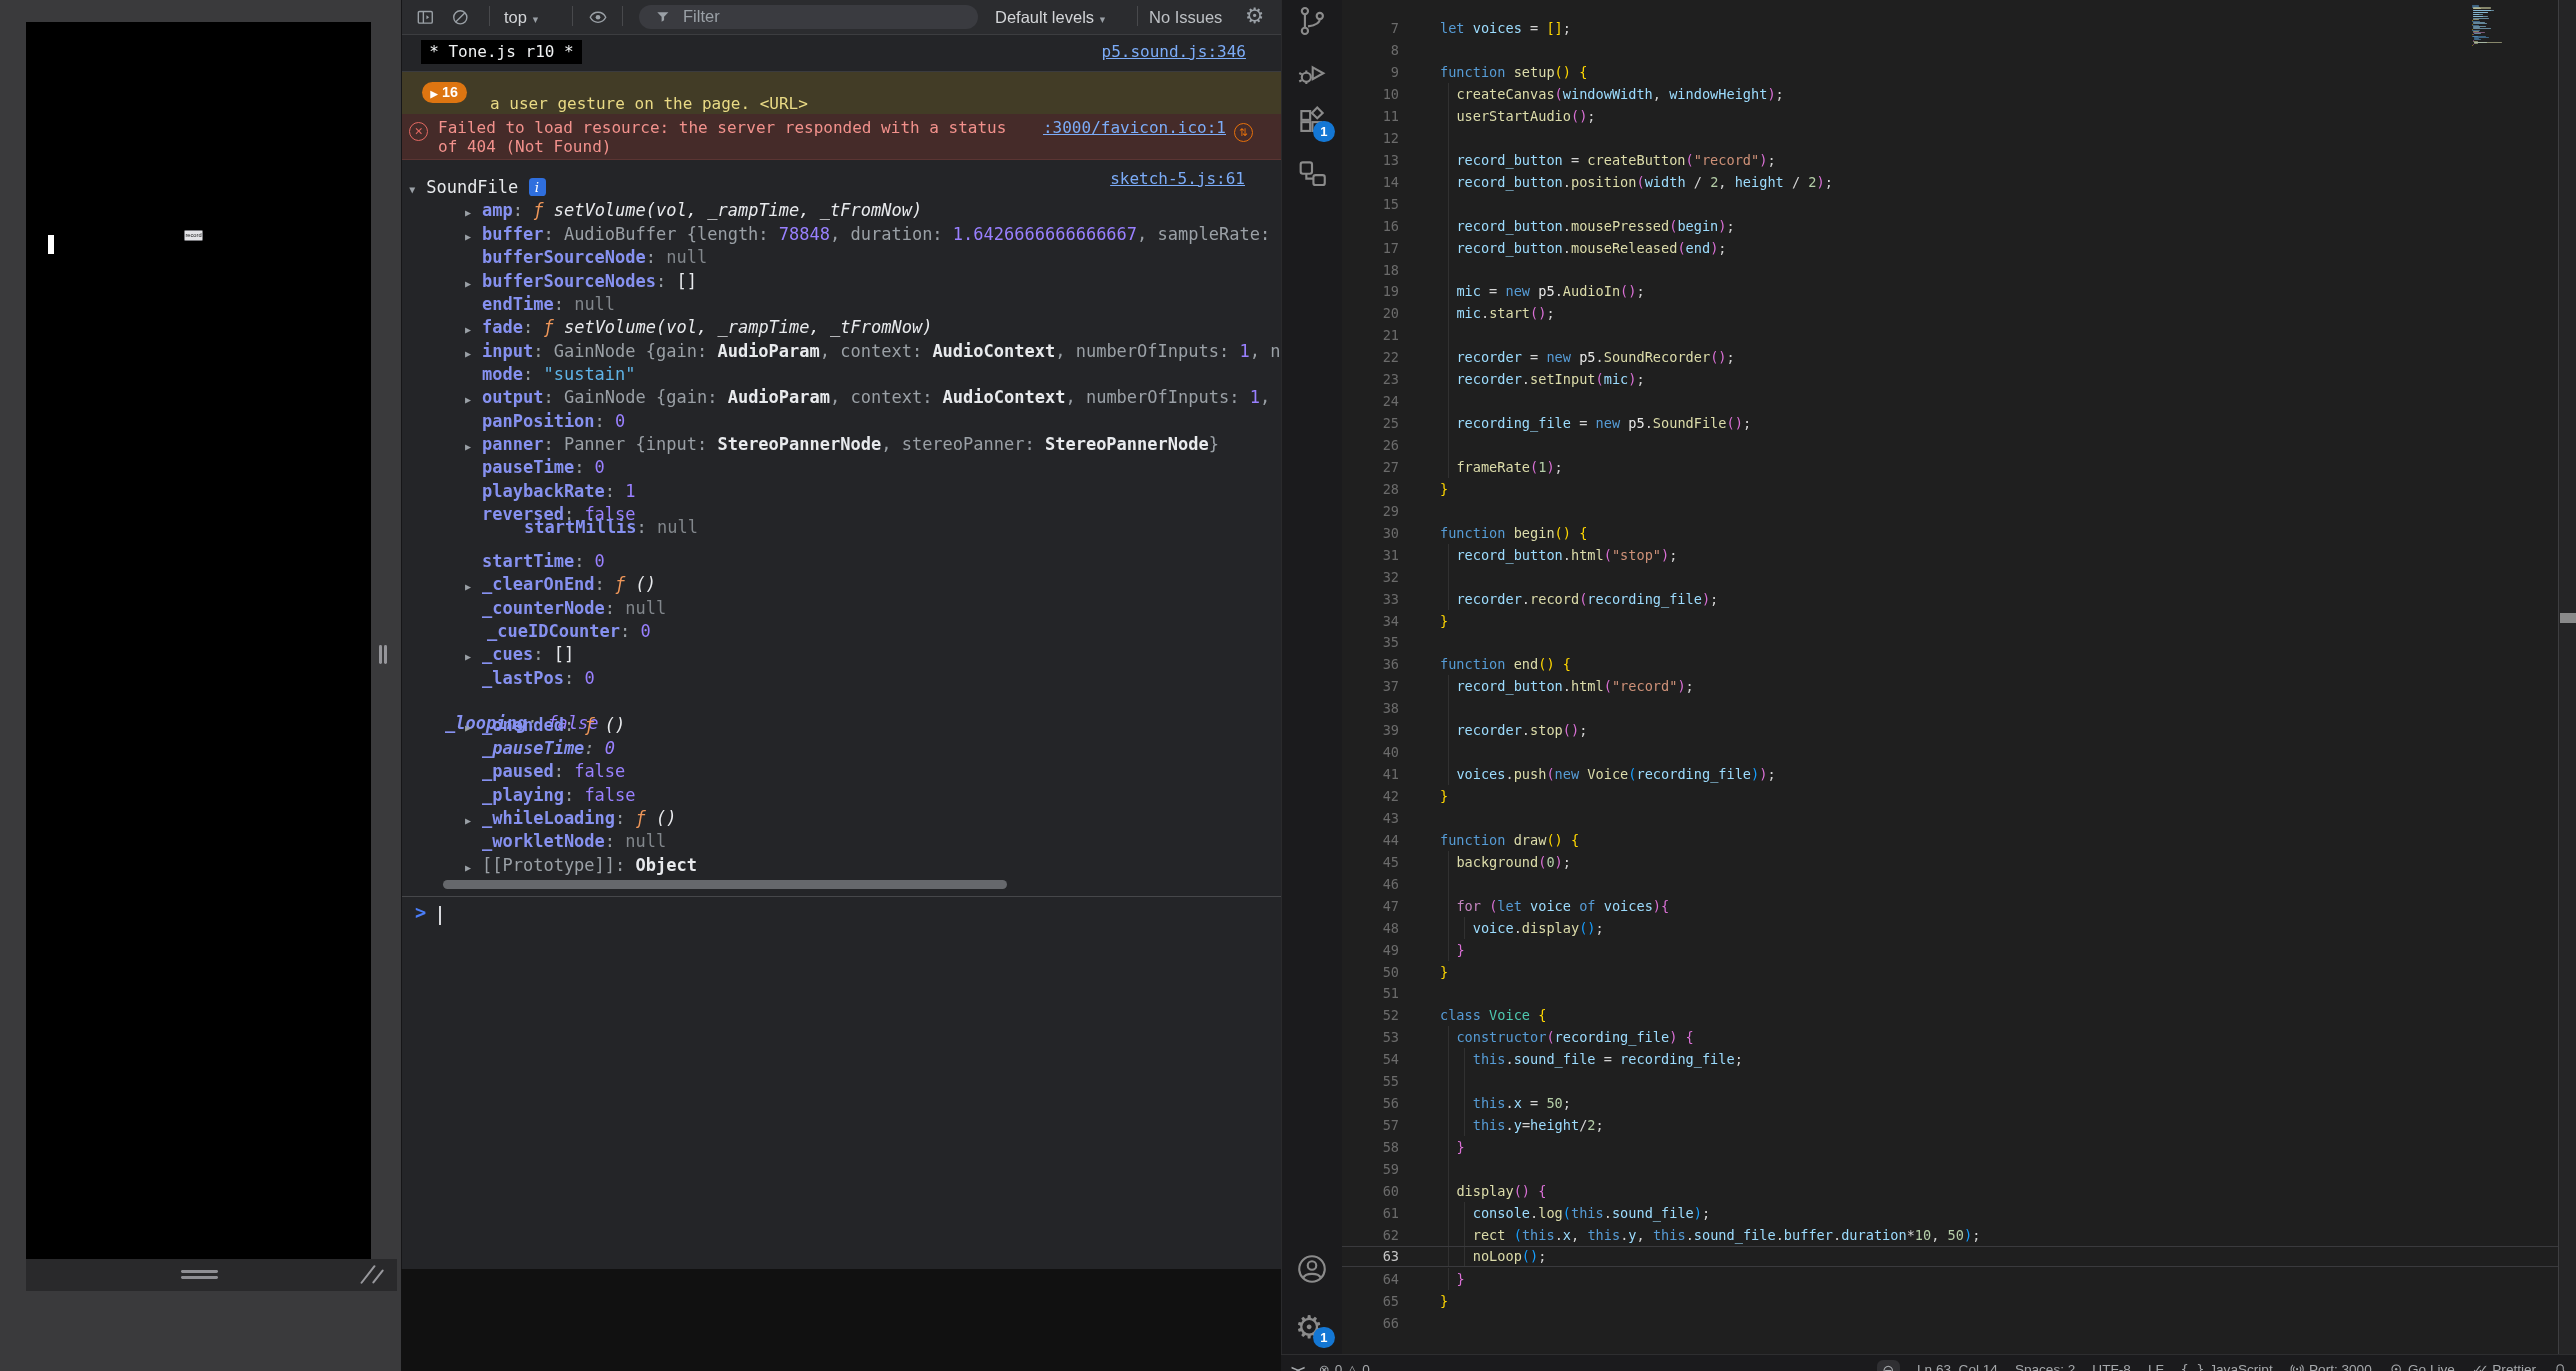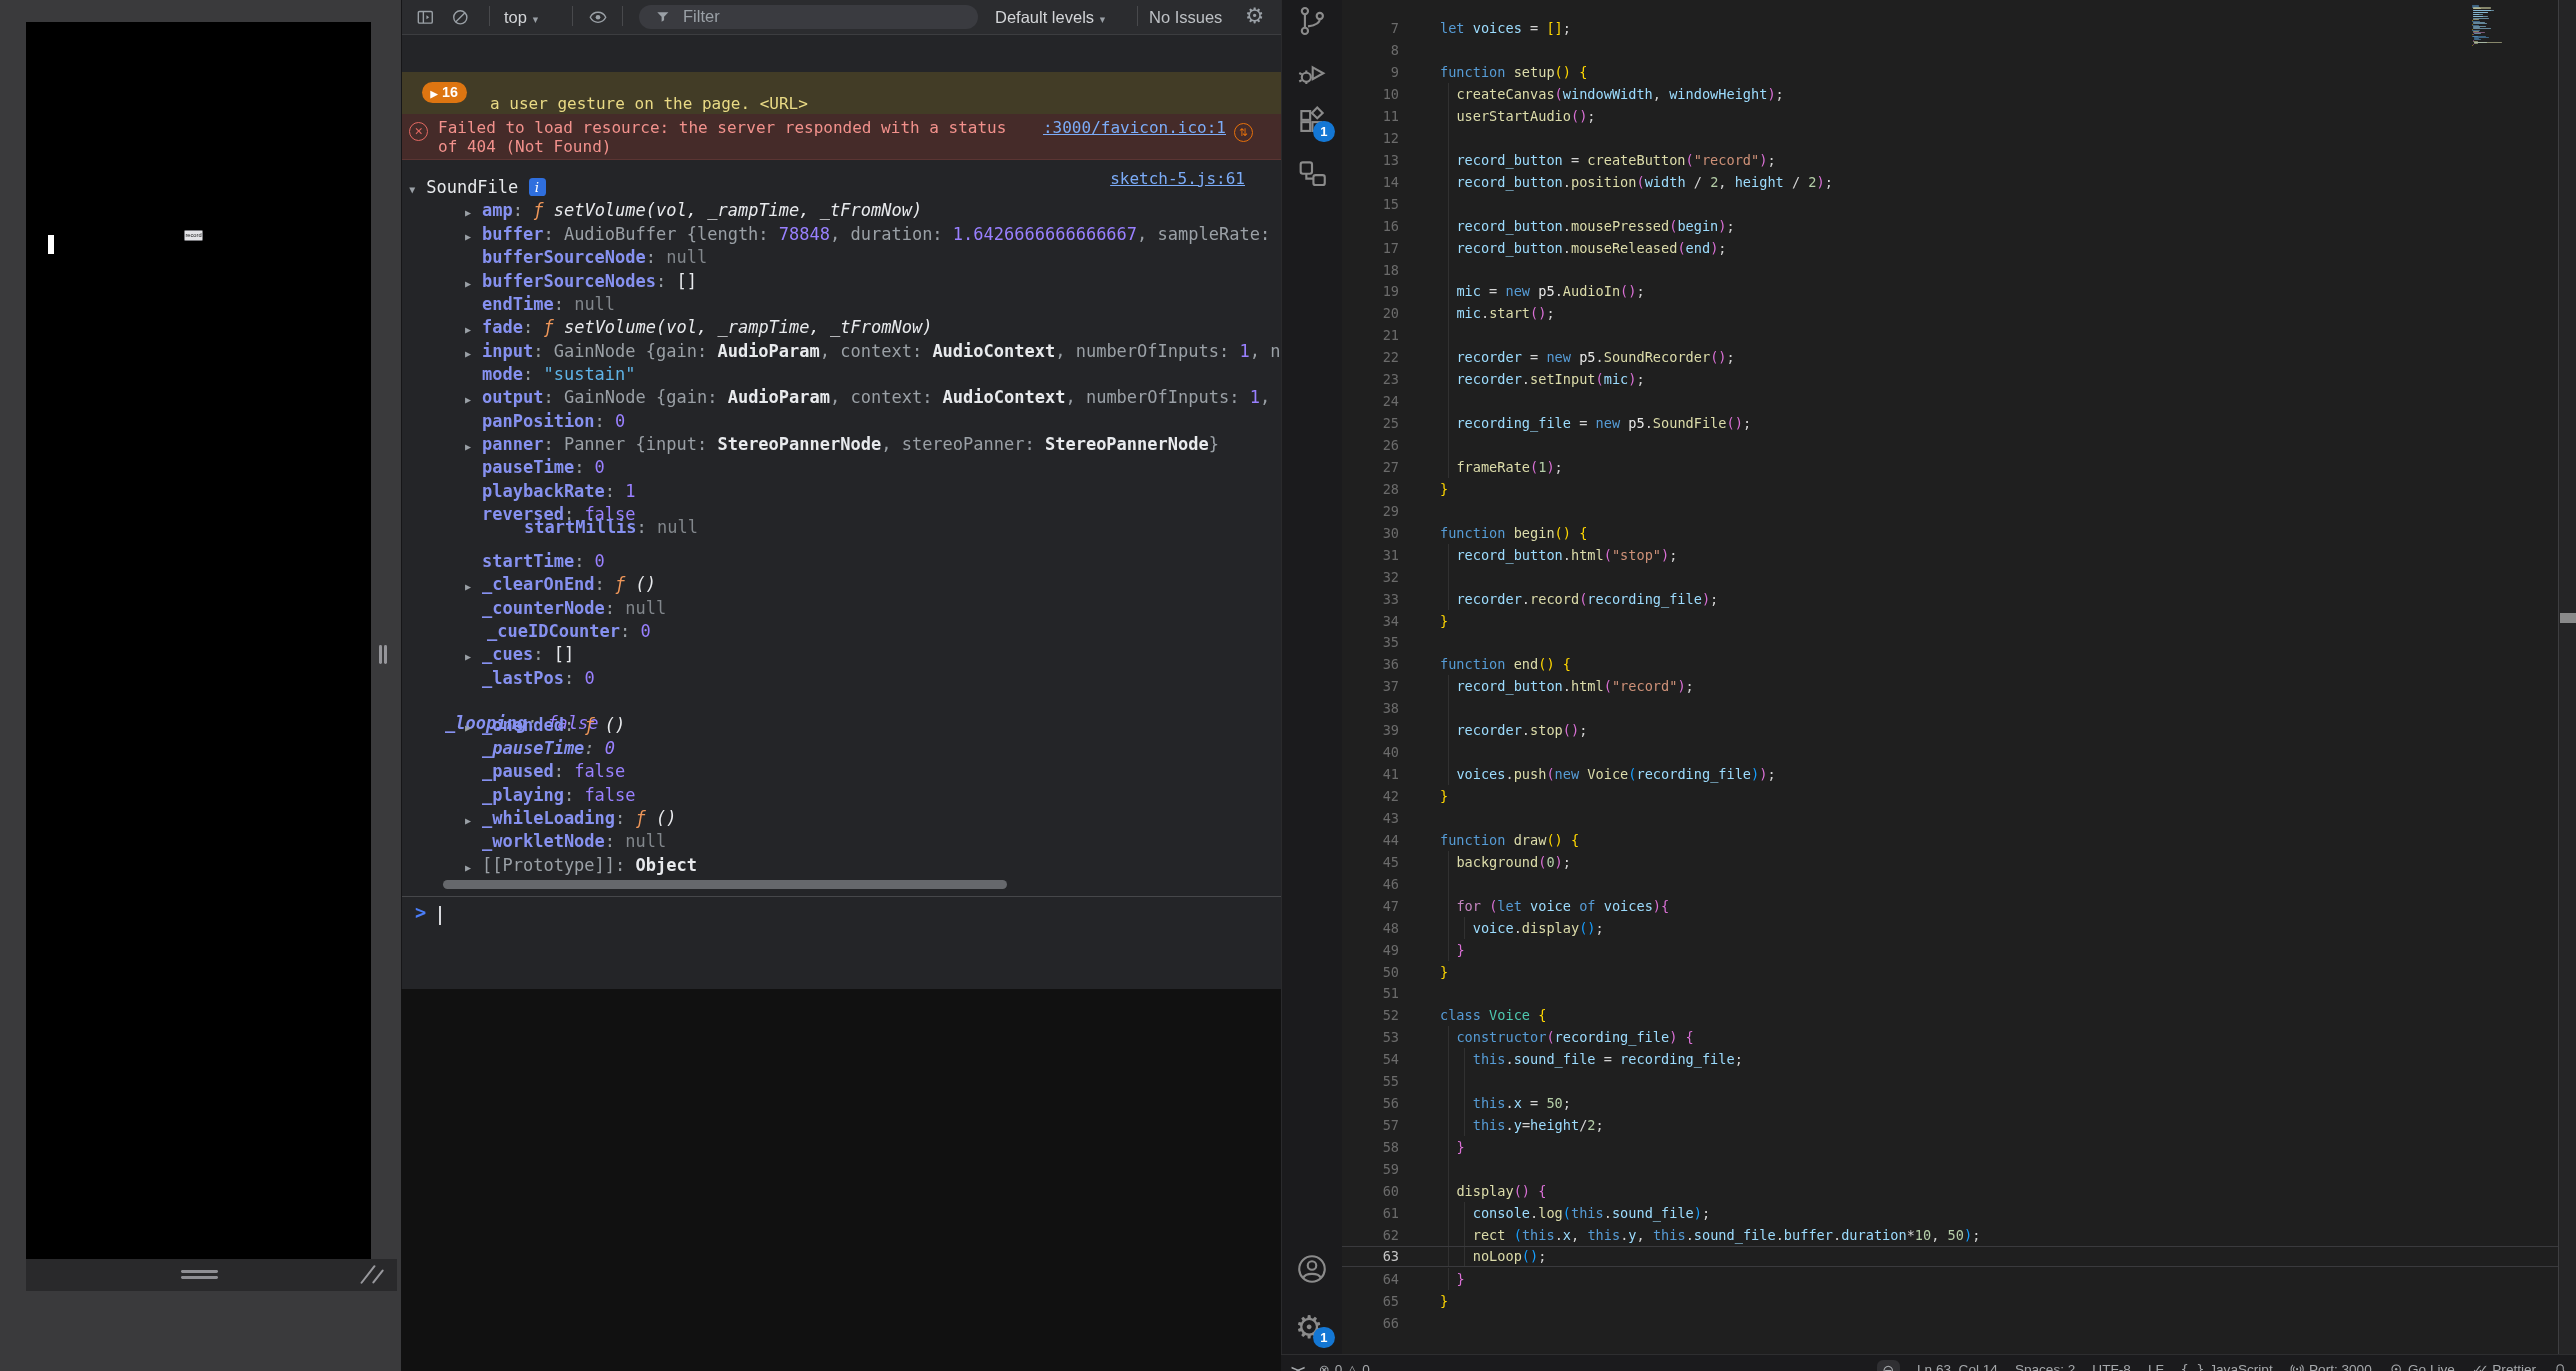--- a/index.html
+++ b/index.html
@@ -9,21 +9,21 @@
   #page-area{left:0;top:0;width:401px;height:1371px;background:#3a3a3c;}
   #p5-canvas{left:26px;top:21.5px;width:345px;height:1238px;background:#000;}
   #voice-rect{left:21.5px;top:213px;width:6.4px;height:19.3px;background:#fff;}
   #record-btn{left:158px;top:208px;width:17px;height:9.3px;background:#e4e4e7;border:0.7px solid #78787c;border-radius:1.4px;font-size:5.7px;line-height:8.6px;text-align:center;color:#1a1a1a;}
   #panel-footer{left:26px;top:1259px;width:371px;height:31.5px;background:#29292b;}
   .handle-bar{position:absolute;width:37px;height:2.5px;border-radius:1.4px;background:#8e8e93;left:155px;}
   .grip{position:absolute;width:2.1px;background:#98989d;border-radius:1.4px;transform:rotate(38deg);}
   #drag-pill{left:379px;top:645px;width:10px;height:20px;}
   .pill-bar{position:absolute;top:0;width:2.5px;height:19.3px;background:#95959a;border-radius:1.4px;}
   
-  #devtools{left:401px;top:0;width:880px;height:989px;background:#242528;border-left:0.7px solid #161618;box-sizing:border-box;}
+  #devtools{left:401px;top:0;width:880px;height:1269px;background:#242528;border-left:0.7px solid #161618;box-sizing:border-box;}
   #dt-toolbar{left:0;top:0;width:880px;height:34px;background:#2b2c2f;border-bottom:0.7px solid #3c3d40;}
   .tb-sep{position:absolute;top:6.4px;width:0.7px;height:20px;background:#48494c;}
   .tb-label{position:absolute;top:0;height:34px;line-height:34px;font-size:16.5px;color:#d3d5d8;}
   .caret{color:#9aa0a6;font-size:10.7px;margin-left:5.7px;}
   #filter-pill{left:237px;top:5px;width:339px;height:23.6px;background:#3a3b40;border-radius:12px;}
   #filter-pill .ph{position:absolute;left:44px;top:0;line-height:23.6px;font-size:16.5px;color:#9aa0a6;}
   .dt-icon{position:absolute;}
   svg{display:block;}
   .mono{font-family:"DejaVu Sans Mono",monospace;}
   
@@ -137,20 +137,24 @@
           </svg>
       </div>
       <div class="ph">Filter</div>
     </div>
     <div class="tb-label" style="left:593px;"><span>Default levels</span><span class="caret">▾</span></div>
     <div class="tb-sep" style="left:735px;"></div>
     <div class="tb-label" style="left:747px;color:#bdc0c4;">No Issues</div>
     <div class="dt-icon" style="left:843px;top:2.9px;font-size:21.5px;color:#9aa0a6;">⚙</div>
   </div>
 
+  <div class="crow" id="row-log1">
+    <span class="abs mono" id="chip">* Tone.js r10 *</span>
+    <a class="src-link" style="right:36px;top:7.9px;">p5.sound.js:346</a>
+  </div>
 
   <div class="crow" id="row-warn">
     <span id="warn-badge"><span class="tri">▶</span><span>16</span></span>
     <div class="warn-line" style="top:21.5px;">a user gesture on the page. &lt;URL&gt;</div>
   </div>
 
   <div class="crow" id="row-err">
     <div id="err-icon">✕</div>
     <div class="err-line" style="top:4.3px;">Failed to load resource: the server responded with a status</div>
     <div class="err-line" style="top:23px;">of 404 (Not Found)</div>

